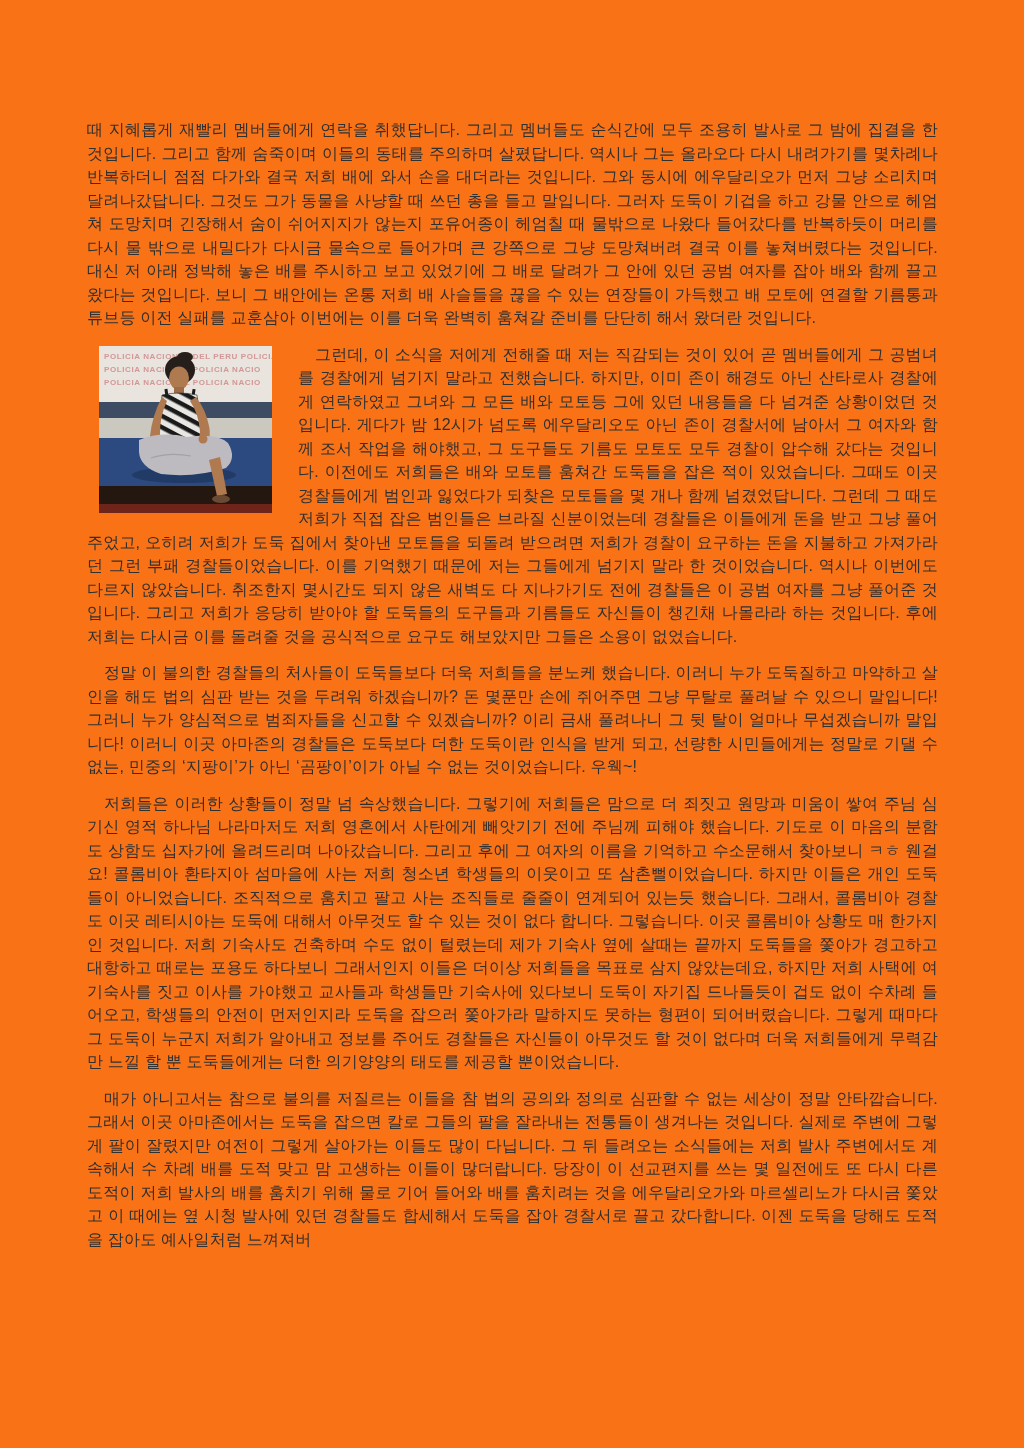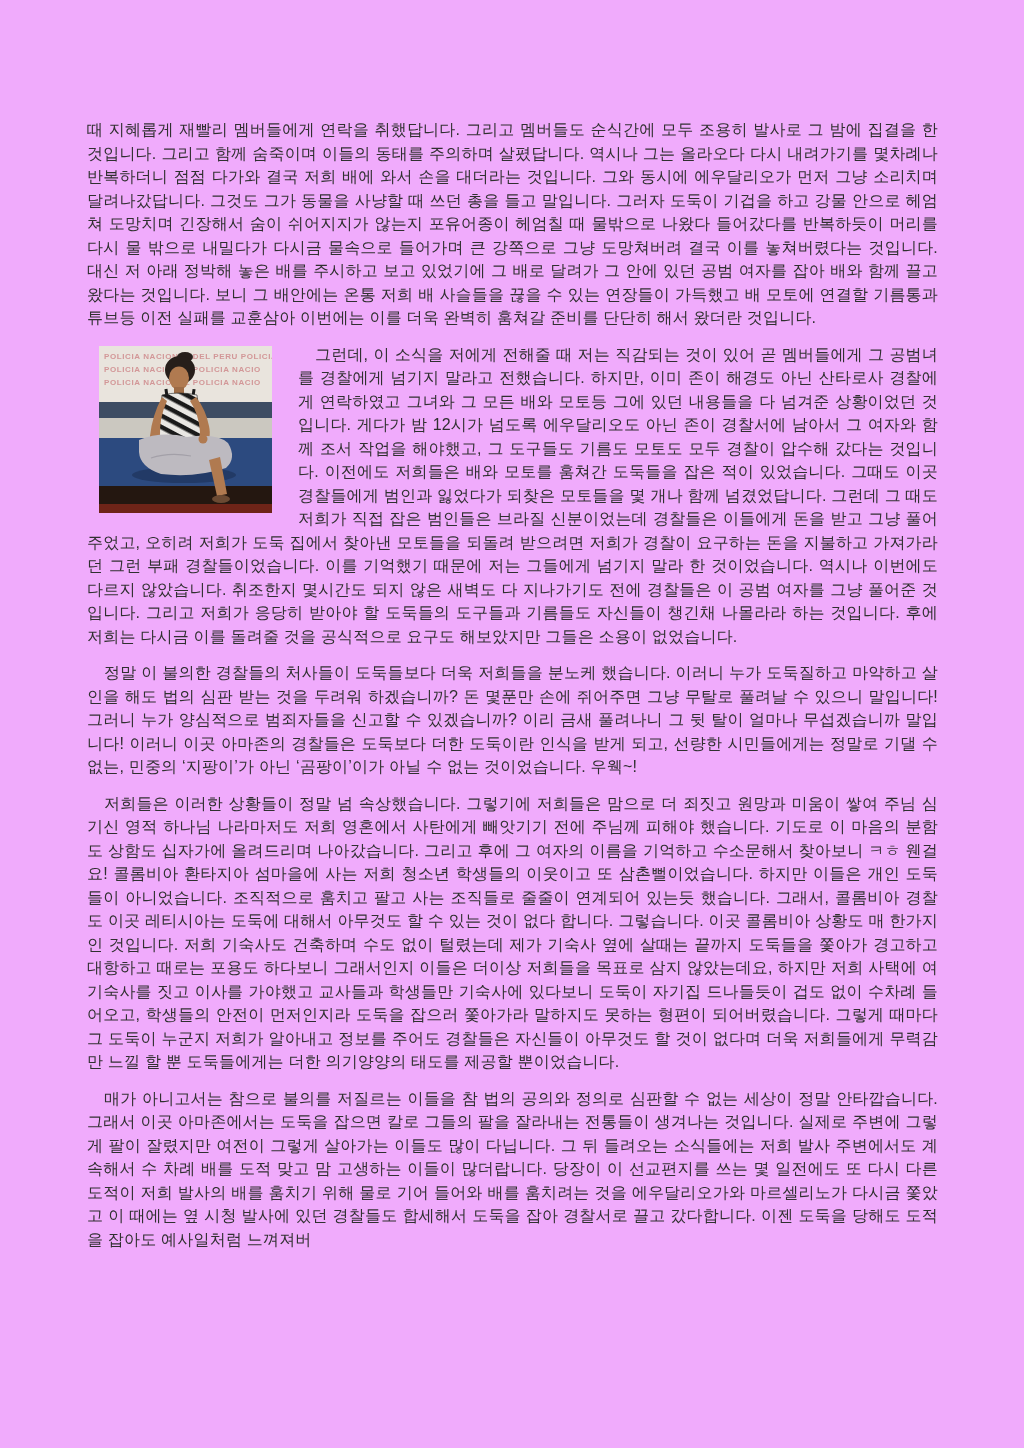--- a/index.html
+++ b/index.html
@@ -1,20 +1,20 @@
 <!DOCTYPE html>
 <html><head>
 <meta charset="utf-8">
 <style>
   html, body { margin: 0; padding: 0; background: #ffffff; }
   .page {
     position: relative;
     width: 1024px;
     height: 1448px;
-    background: #f0abfc;
+    background: #f97316;
     overflow: hidden;
     font-family: "Liberation Sans", sans-serif;
   }
   .content {
     position: absolute;
     left: 87px;
     top: 118px;
     width: 851px;
     color: #303030;
     font-size: 16px;

